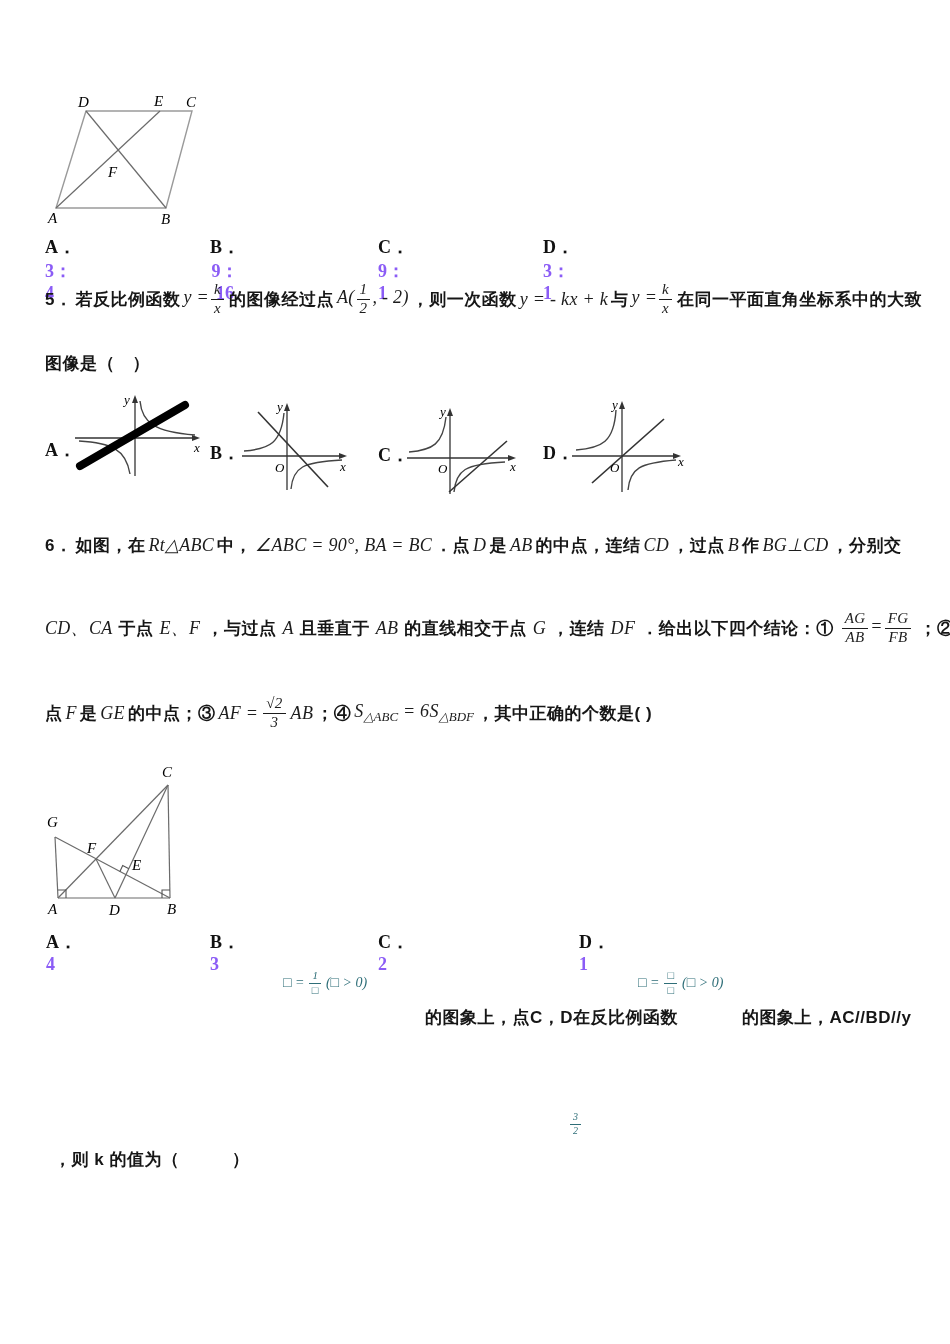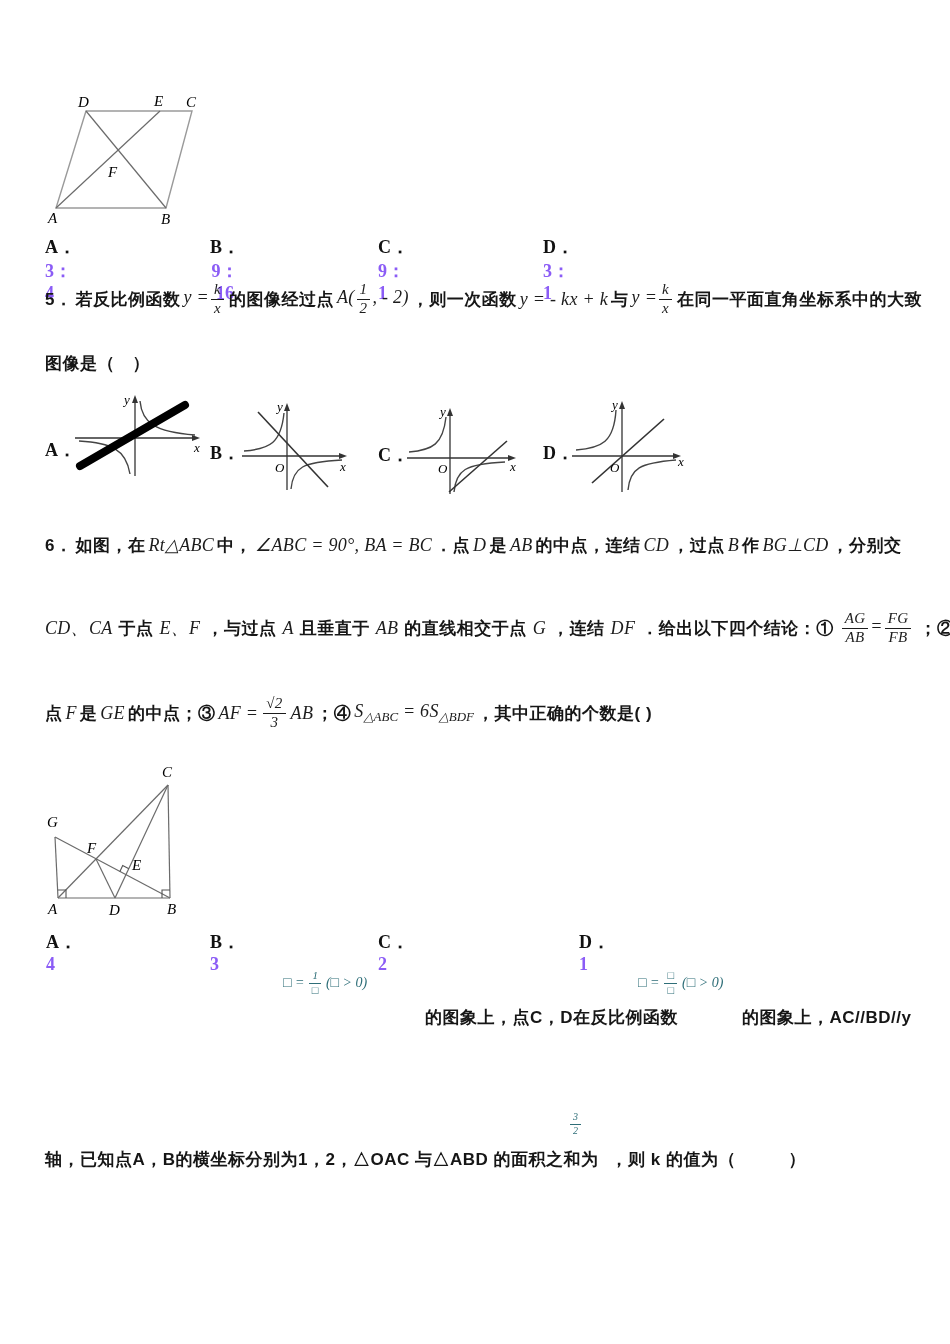--- a/index.html
+++ b/index.html
@@ -234,18 +234,17 @@
   <span class="abs zh" style="left:742px;top:1006px;">的图象上，AC//BD//y</span>
 
   <span class="abs teal" style="left:568px;top:1112px;font-size:10px;">
     <span class="frac">
         <span class="num">3</span>
         <span class="den">2</span>
       </span>
   </span>
 
   <div class="abs line" style="left:45px;top:1148px;">
-    <span class="zh">轴，已知点A，B的横坐标分别为1，2，△OAC 与△ABD 的面积之和为</span>
     <span style="width:6px;"></span>
     <span class="zh">，则 k 的值为（　　　）</span>
   </div>
 
 </div>
 
 </body></html>

